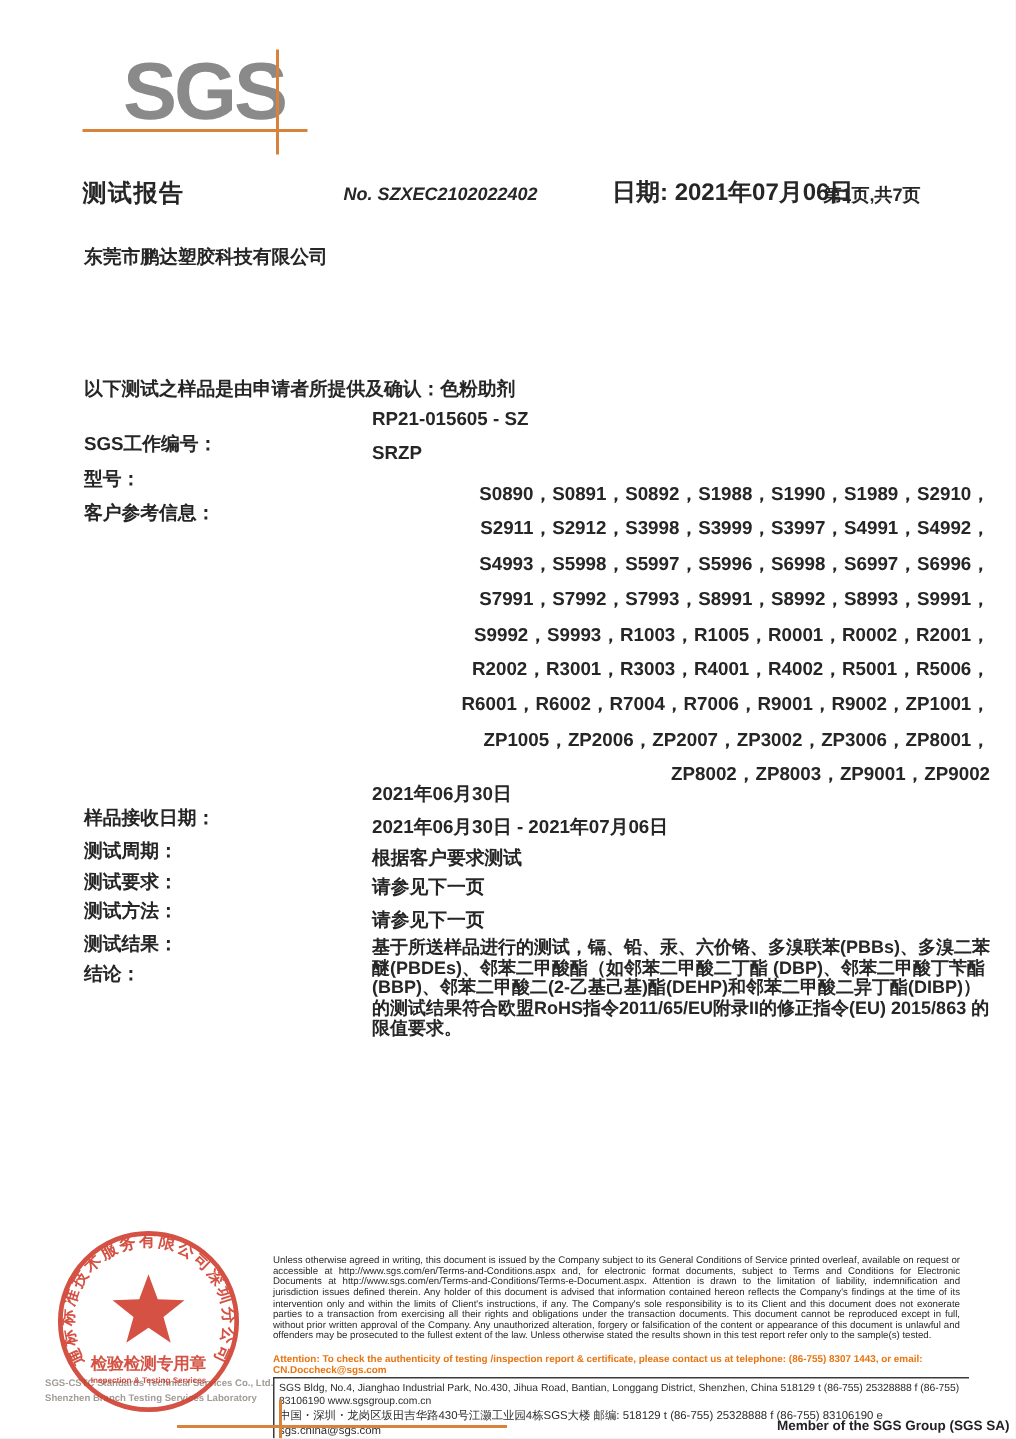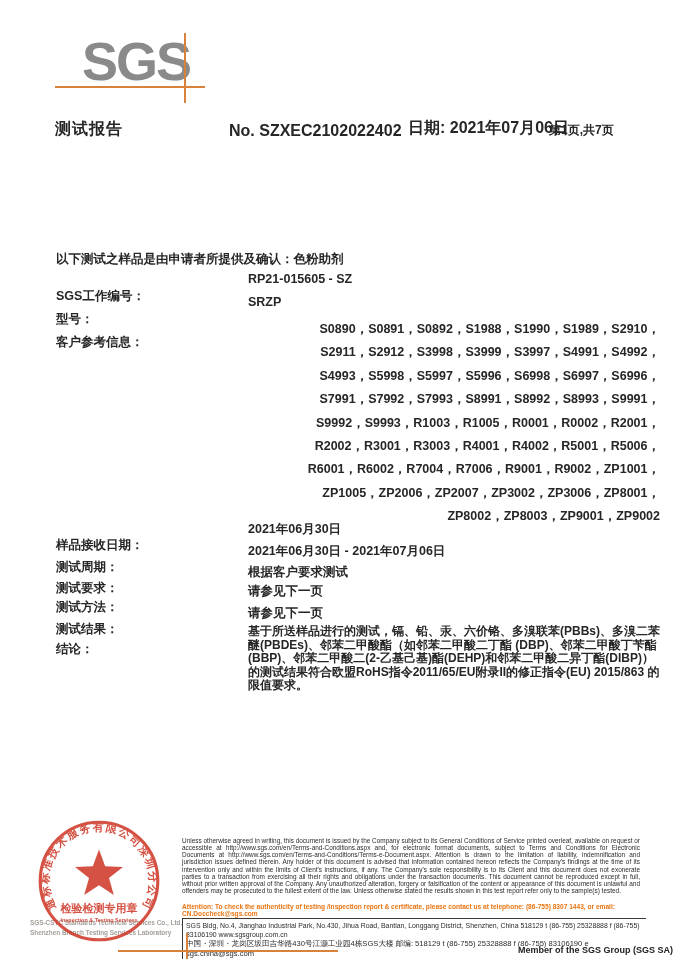--- a/index.html
+++ b/index.html
@@ -8,21 +8,21 @@
     font-family:"Liberation Sans","DejaVu Sans",sans-serif;
     color:#262626; overflow:hidden;padding-left:33px;
   }
   
   .logo-text{position:absolute;left:82px;top:34px;font-size:54px;font-weight:900;
     color:#8a8a8a;letter-spacing:-2px;line-height:1;}
   .logo-hline{position:absolute;left:55px;top:86px;width:150px;height:2px;background:#d9823b;}
   .logo-vline{position:absolute;left:184px;top:33px;width:2px;height:70px;background:#d9823b;}
   
   .doc-title{position:absolute;left:55px;top:119px;font-size:16px;font-weight:700;letter-spacing:1px;}
-  .report-no{position:absolute;left:229px;top:122px;font-size:16px;font-weight:700;}
+  .report-no{position:absolute;left:229px;top:122px;font-size:12px;font-weight:700;font-style:italic;}
   .report-date{position:absolute;left:408px;top:118px;font-size:16px;font-weight:700;}
   .report-pages{position:absolute;left:549px;top:122px;font-size:12px;font-weight:700;}
   
   .company-name{position:absolute;left:56px;top:163px;font-size:12.5px;font-weight:700;}
   .company-address{position:absolute;left:56px;top:186px;font-size:12.5px;font-weight:700;}
   .intro-line{position:absolute;left:56px;top:251px;font-size:12.5px;font-weight:700;}
   
   .frow{position:absolute;left:56px;width:590px;font-size:12.5px;font-weight:700;}
   .frow .flabel{position:absolute;left:0;top:16px;width:170px;}
   .frow .fvalue{position:absolute;left:192px;top:0;width:412px;}
@@ -53,20 +53,21 @@
 
   <div class="logo-text">SGS</div>
   <div class="logo-hline"></div>
   <div class="logo-vline"></div>
 
   <div class="doc-title">测试报告</div>
   <div class="report-no">No. SZXEC2102022402</div>
   <div class="report-date">日期: 2021年07月06日</div>
   <div class="report-pages">第1页,共7页</div>
 
+  <div class="company-name">东莞市鹏达塑胶科技有限公司</div>
 
   <div class="intro-line">以下测试之样品是由申请者所提供及确认：色粉助剂</div>
 
   <div class="frow" style="top:272px">
     <span class="flabel">SGS工作编号：</span>
     <span class="fvalue">RP21-015605 - SZ</span>
   </div>
   <div class="frow" style="top:295px">
     <span class="flabel">型号：</span>
     <span class="fvalue">SRZP</span>

